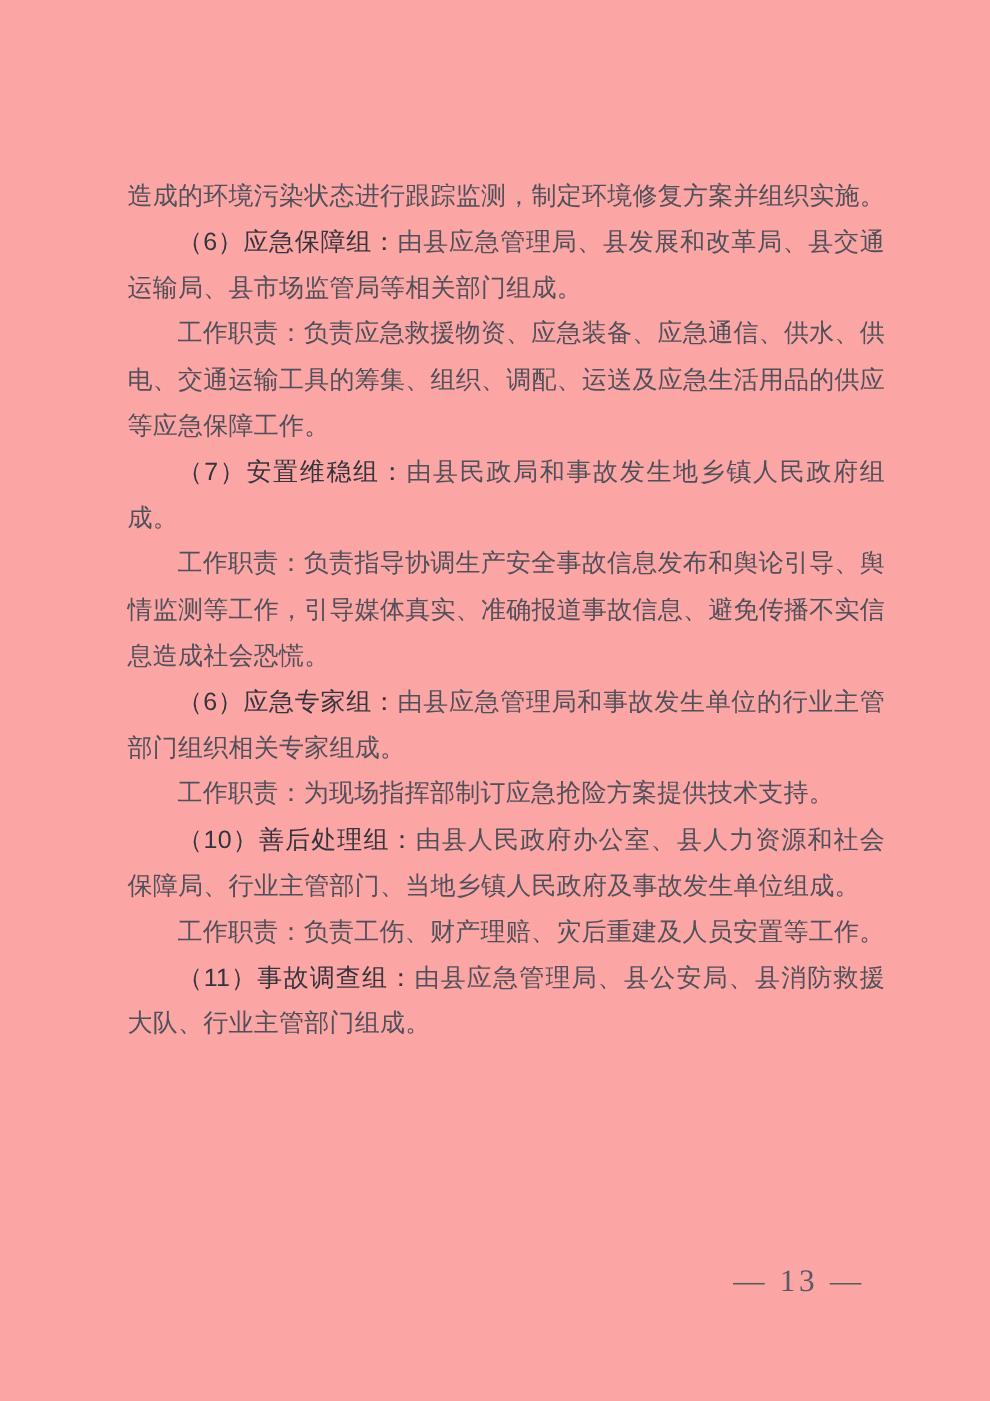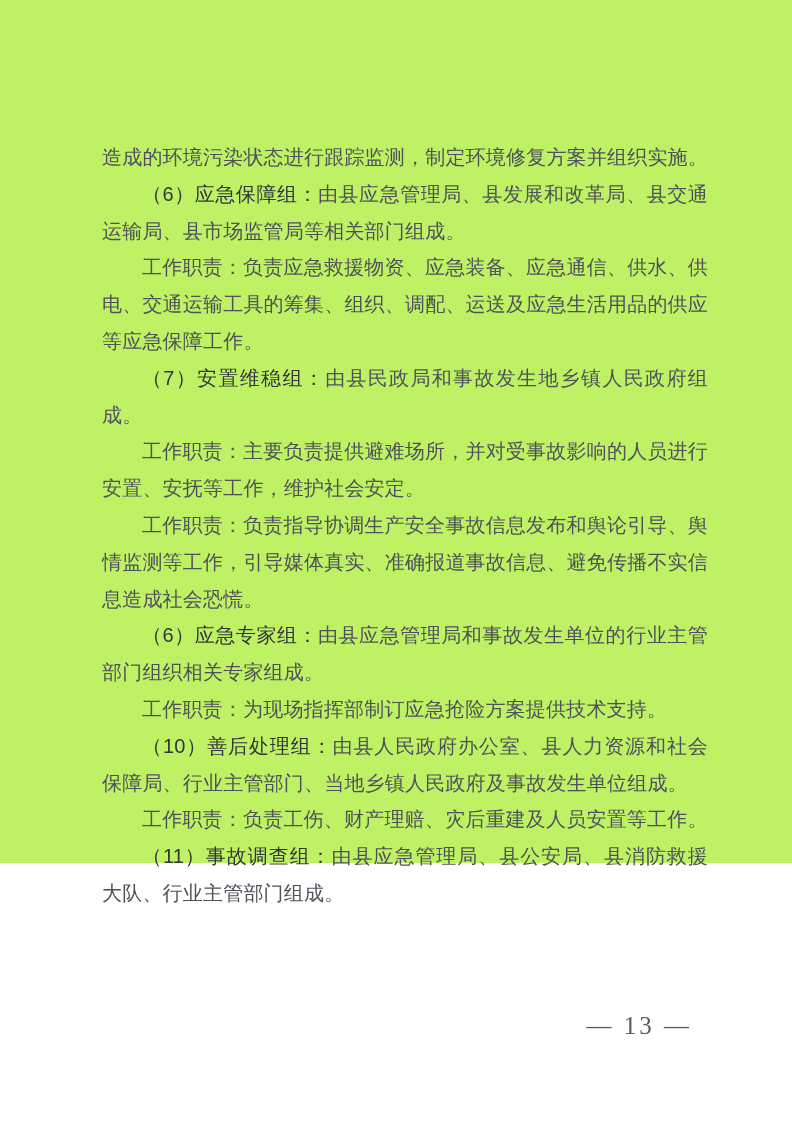--- a/index.html
+++ b/index.html
@@ -11,22 +11,22 @@
     height: 1121px;
     position: relative;
     background: #ffffff;
     overflow: hidden;
     font-family: "Liberation Serif", serif;
   }
   .page {
     position: absolute;
     left: 0; top: 0;
     width: 792px;
-    height: 863px;
-    background: #bef264;
+    height: 1121px;
+    background: #fca5a5;
   }
   .content {
     position: absolute;
     left: 102px;
     top: 139px;
     width: 606px;
     font-size: 20px;
     line-height: 36.8px;
     color: #50505a;
     text-align: justify;
@@ -62,21 +62,20 @@
   <main class="content">
 
     <p class="para no-indent"><span class="lead"></span><span>造成的环境污染状态进行跟踪监测，制定环境修复方案并组织实施。</span></p>
 
     <p class="para"><span class="lead">（6）应急保障组：</span><span>由县应急管理局、县发展和改革局、县交通运输局、县市场监管局等相关部门组成。</span></p>
 
     <p class="para"><span class="lead"></span><span>工作职责：负责应急救援物资、应急装备、应急通信、供水、供电、交通运输工具的筹集、组织、调配、运送及应急生活用品的供应等应急保障工作。</span></p>
 
     <p class="para"><span class="lead">（7）安置维稳组：</span><span>由县民政局和事故发生地乡镇人民政府组成。</span></p>
 
-    <p class="para"><span class="lead"></span><span>工作职责：主要负责提供避难场所，并对受事故影响的人员进行安置、安抚等工作，维护社会安定。</span></p>
 
 
     <p class="para"><span class="lead"></span><span>工作职责：负责指导协调生产安全事故信息发布和舆论引导、舆情监测等工作，引导媒体真实、准确报道事故信息、避免传播不实信息造成社会恐慌。</span></p>
 
     <p class="para"><span class="lead">（6）应急专家组：</span><span>由县应急管理局和事故发生单位的行业主管部门组织相关专家组成。</span></p>
 
     <p class="para"><span class="lead"></span><span>工作职责：为现场指挥部制订应急抢险方案提供技术支持。</span></p>
 
     <p class="para"><span class="lead">（10）善后处理组：</span><span>由县人民政府办公室、县人力资源和社会保障局、行业主管部门、当地乡镇人民政府及事故发生单位组成。</span></p>
 

